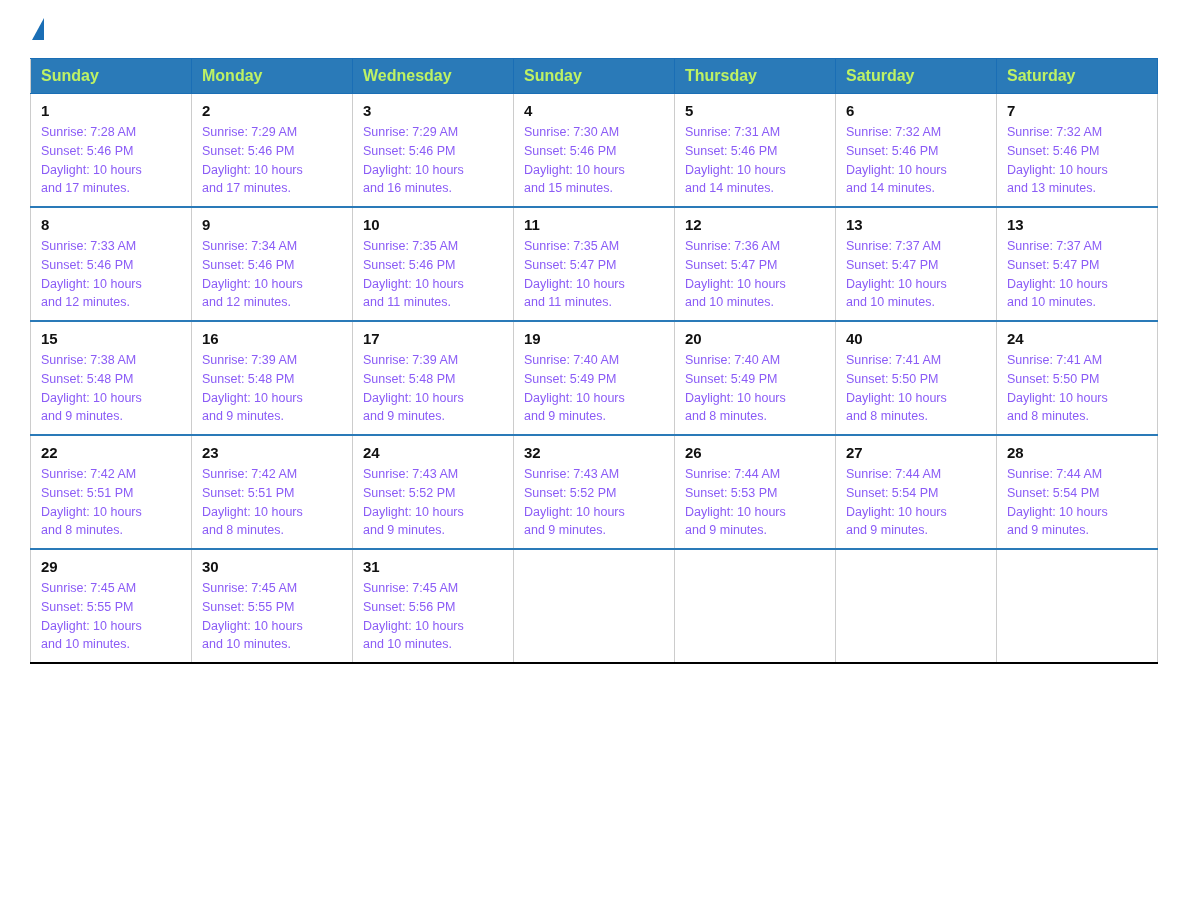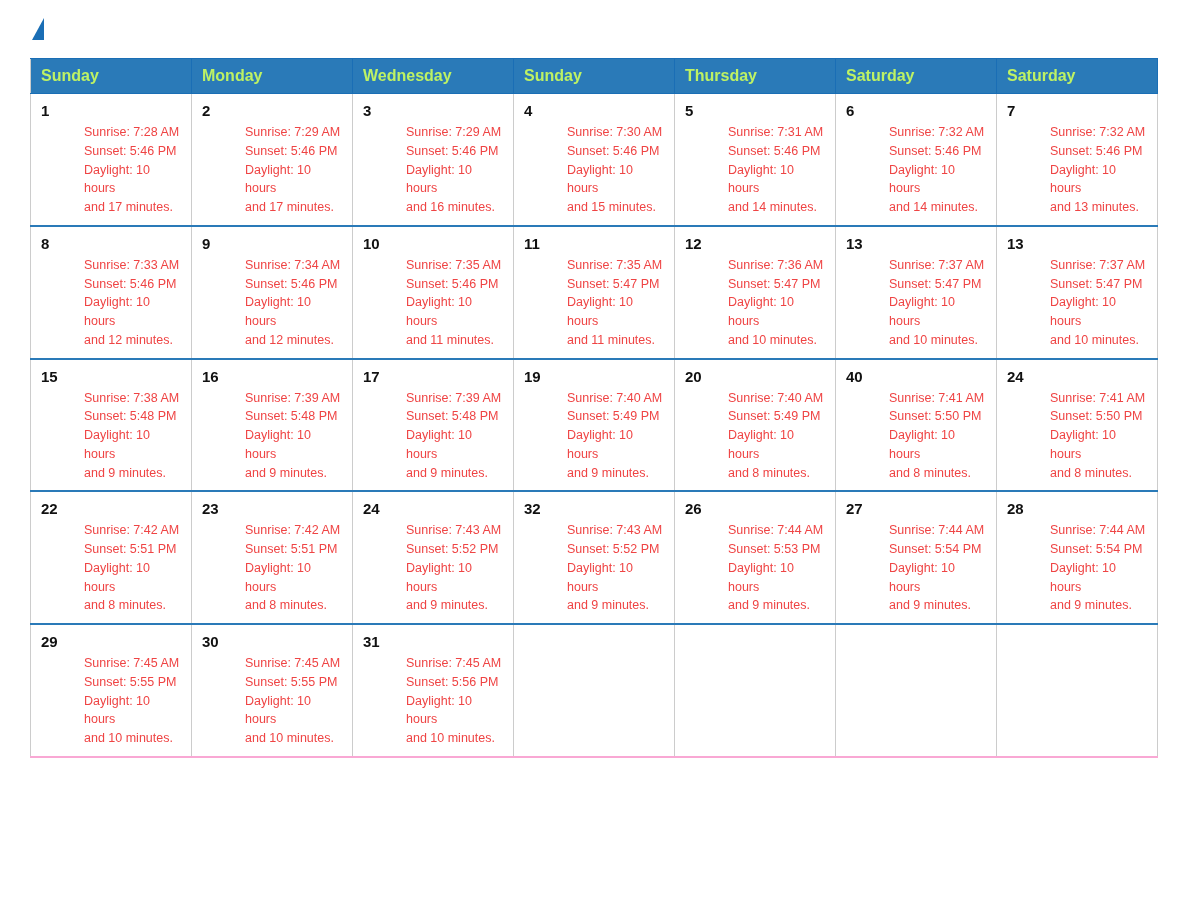--- a/index.html
+++ b/index.html
@@ -72,37 +72,36 @@
     tbody tr td {
       vertical-align: top;
       padding: 8px 10px;
       border: 1px solid #ccc;
       font-size: 13px;
       color: #222;
       min-height: 80px;
       height: 110px;
     }
     tbody tr:last-child td {
-      border-bottom: 2px solid #f9a8d4;
+      border-bottom: 2px solid #000000;
     }
     thead tr th:first-child,
     tbody tr td:first-child {
       border-left: 1px solid #ccc;
     }
     .day-number {
       font-size: 15px;
       font-weight: bold;
       margin-bottom: 4px;
       color: #111;
     }
     .day-info {
       font-size: 12.5px;
-      color: #ef4444;
+      color: #8b5cf6;
       line-height: 1.5;
-      margin-left: 43px;
     }
     .empty-cell {
       background: #fff;
     }
     tbody tr {
       border-bottom: 2px solid #2a7ab8;
     }
     .logo-block {
       display: flex;
       flex-direction: column;

